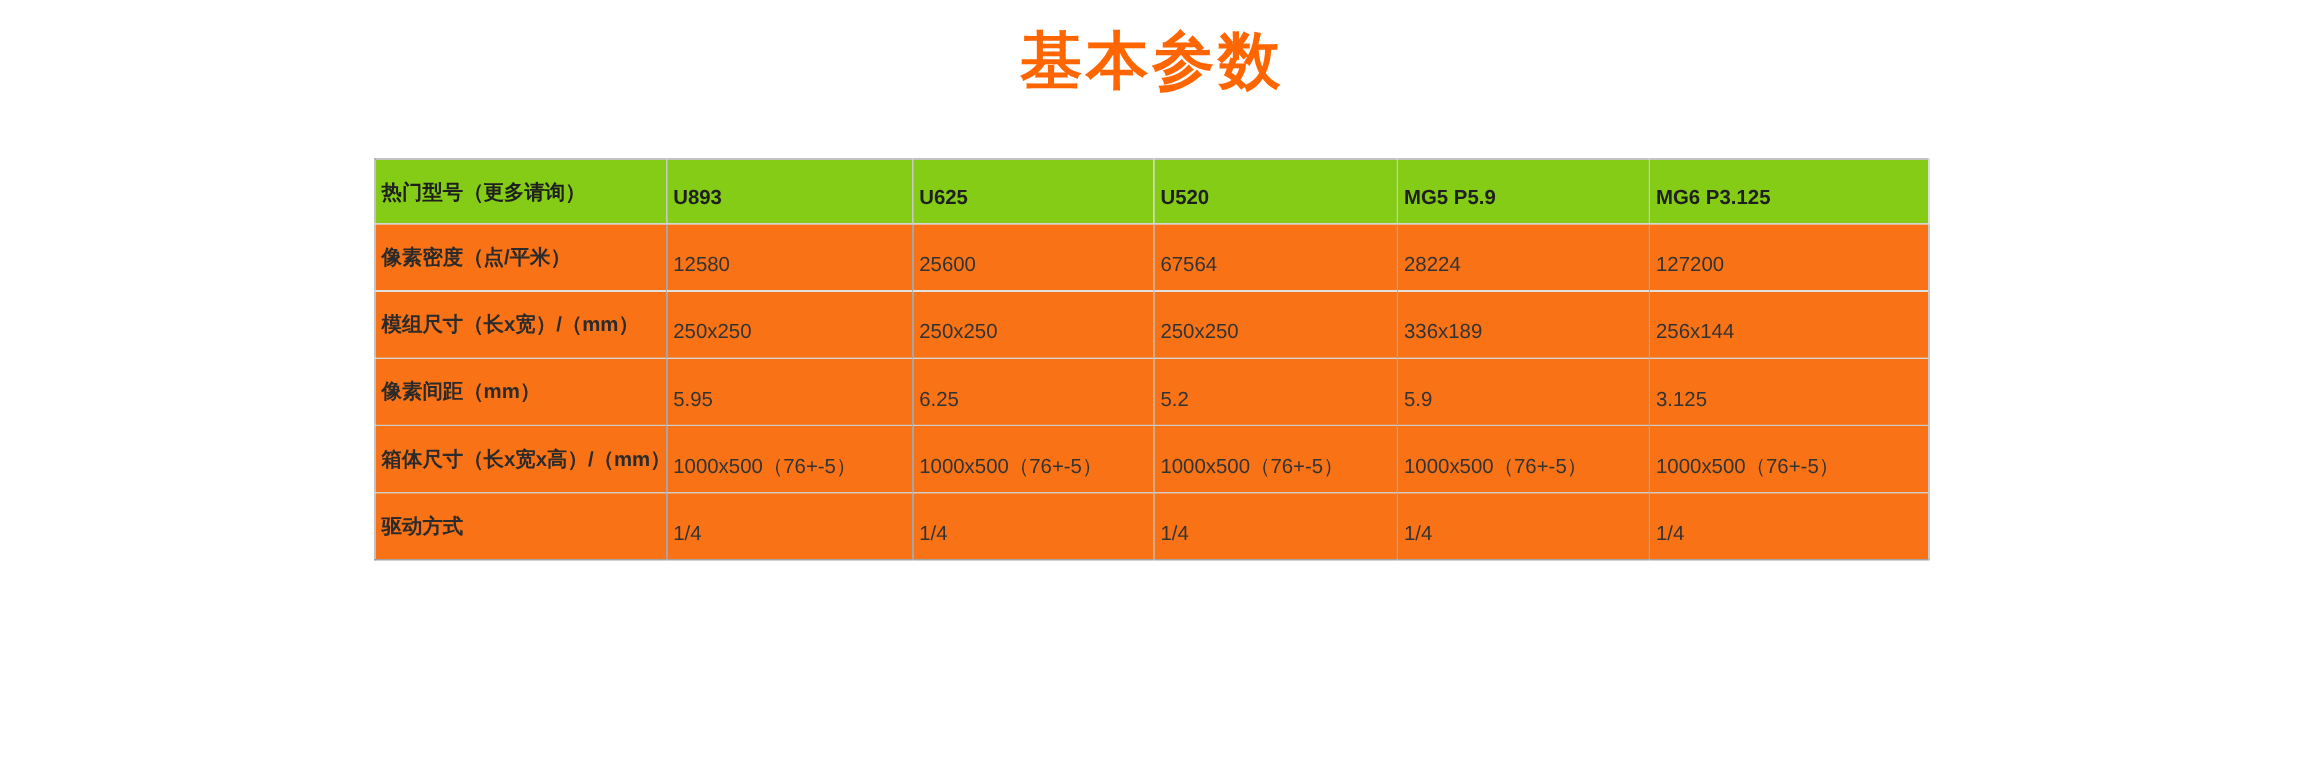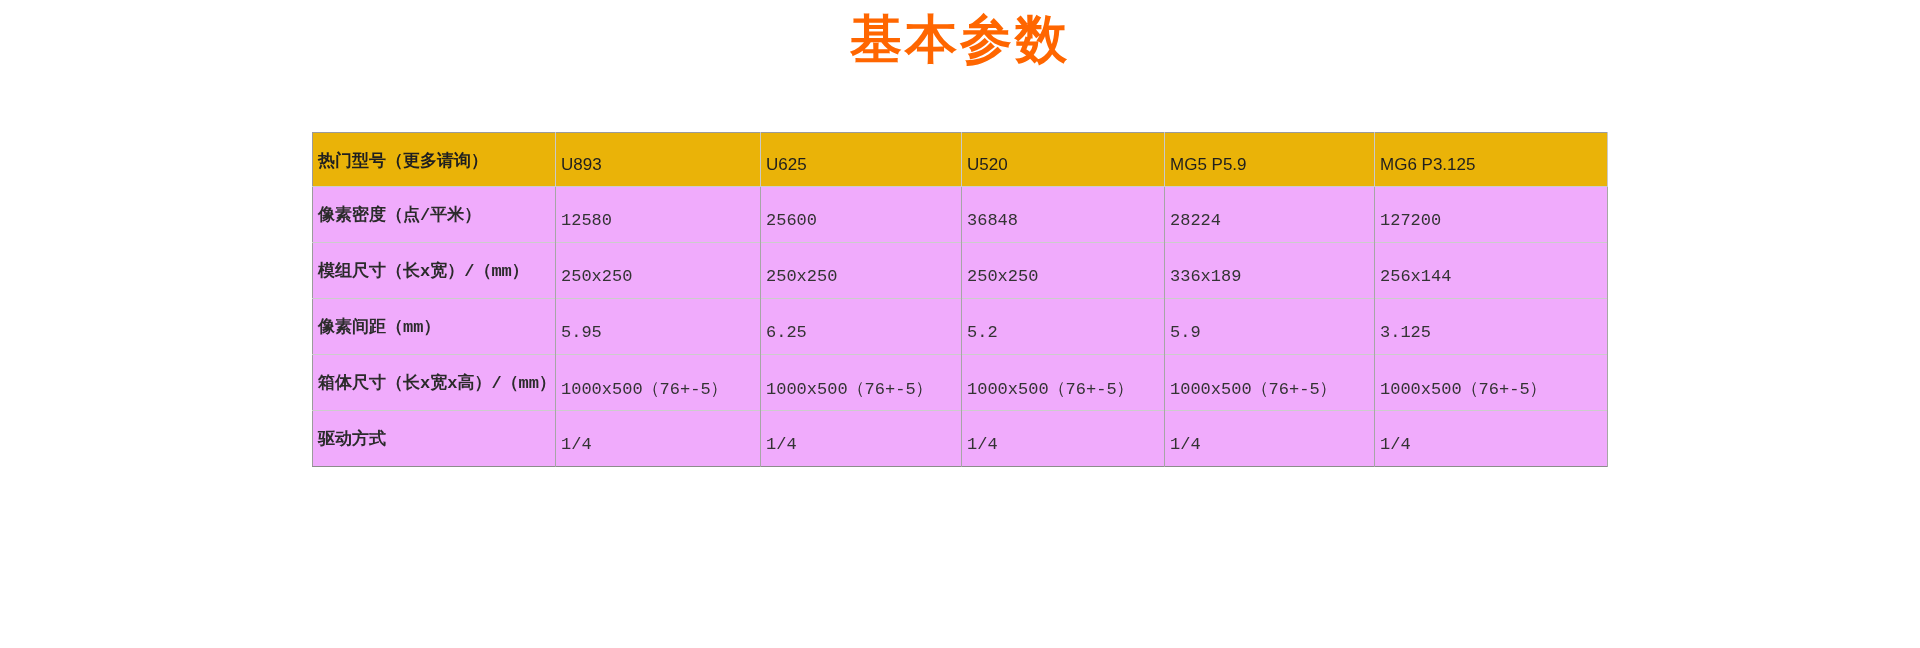--- a/index.html
+++ b/index.html
@@ -10,21 +10,21 @@
   }
   .page {
     position: relative;
     width: 1920px;
     height: 648px;
     background: #ffffff;
     overflow: hidden;
   }
   .page-title {
     position: absolute;
-    top: 8px;
+    top: 20px;
     left: 0;
     width: 100%;
     text-align: center;
     color: #FF6600;
     font-size: 52px;
     line-height: 62px;
     font-weight: bold;
     letter-spacing: 3px;
   }
   table.spec-table {
@@ -39,41 +39,40 @@
   }
   col.c0 { width: 243px; }
   col.c1 { width: 205px; }
   col.c2 { width: 201px; }
   col.c3 { width: 203px; }
   col.c4 { width: 210px; }
   col.c5 { width: 233px; }
 
   tr.header-row {
     height: 54px;
-    background: #eab308;
+    background: #84cc16;
   }
   tr.header-row th {
     border-right: 1px solid #c9c9c9;
     color: #1f1f1f;
     font-size: 17px;
-    font-weight: normal;
+    font-weight: bold;
     text-align: left;
     vertical-align: middle;
     padding: 10px 4px 0 5px;
     white-space: nowrap;
     overflow: hidden;
   }
   tr.header-row th.row-label-cell {
     font-weight: bold;
     padding-top: 2px;
   }
   tr.data-row {
     height: 56px;
-    background: #f0abfc;
-    font-family: Liberation Mono, monospace;
+    background: #f97316;
   }
   tr.data-row td {
     border-right: 1px solid #a6a6a6;
     border-top: 1px solid #cccccc;
     color: #333333;
     font-size: 17px;
     text-align: left;
     vertical-align: middle;
     padding: 0 4px 0 5px;
     white-space: nowrap;
@@ -113,21 +112,21 @@
       <th>U625</th>
       <th>U520</th>
       <th>MG5 P5.9</th>
       <th>MG6 P3.125</th>
     </tr>
 
     <tr class="data-row">
       <td class="row-label-cell">像素密度（点/平米）</td>
       <td class="value-cell">12580</td>
       <td class="value-cell">25600</td>
-      <td class="value-cell">36848</td>
+      <td class="value-cell">67564</td>
       <td class="value-cell">28224</td>
       <td class="value-cell">127200</td>
     </tr>
 
     <tr class="data-row">
       <td class="row-label-cell">模组尺寸（长x宽）/（mm）</td>
       <td class="value-cell">250x250</td>
       <td class="value-cell">250x250</td>
       <td class="value-cell">250x250</td>
       <td class="value-cell">336x189</td>

